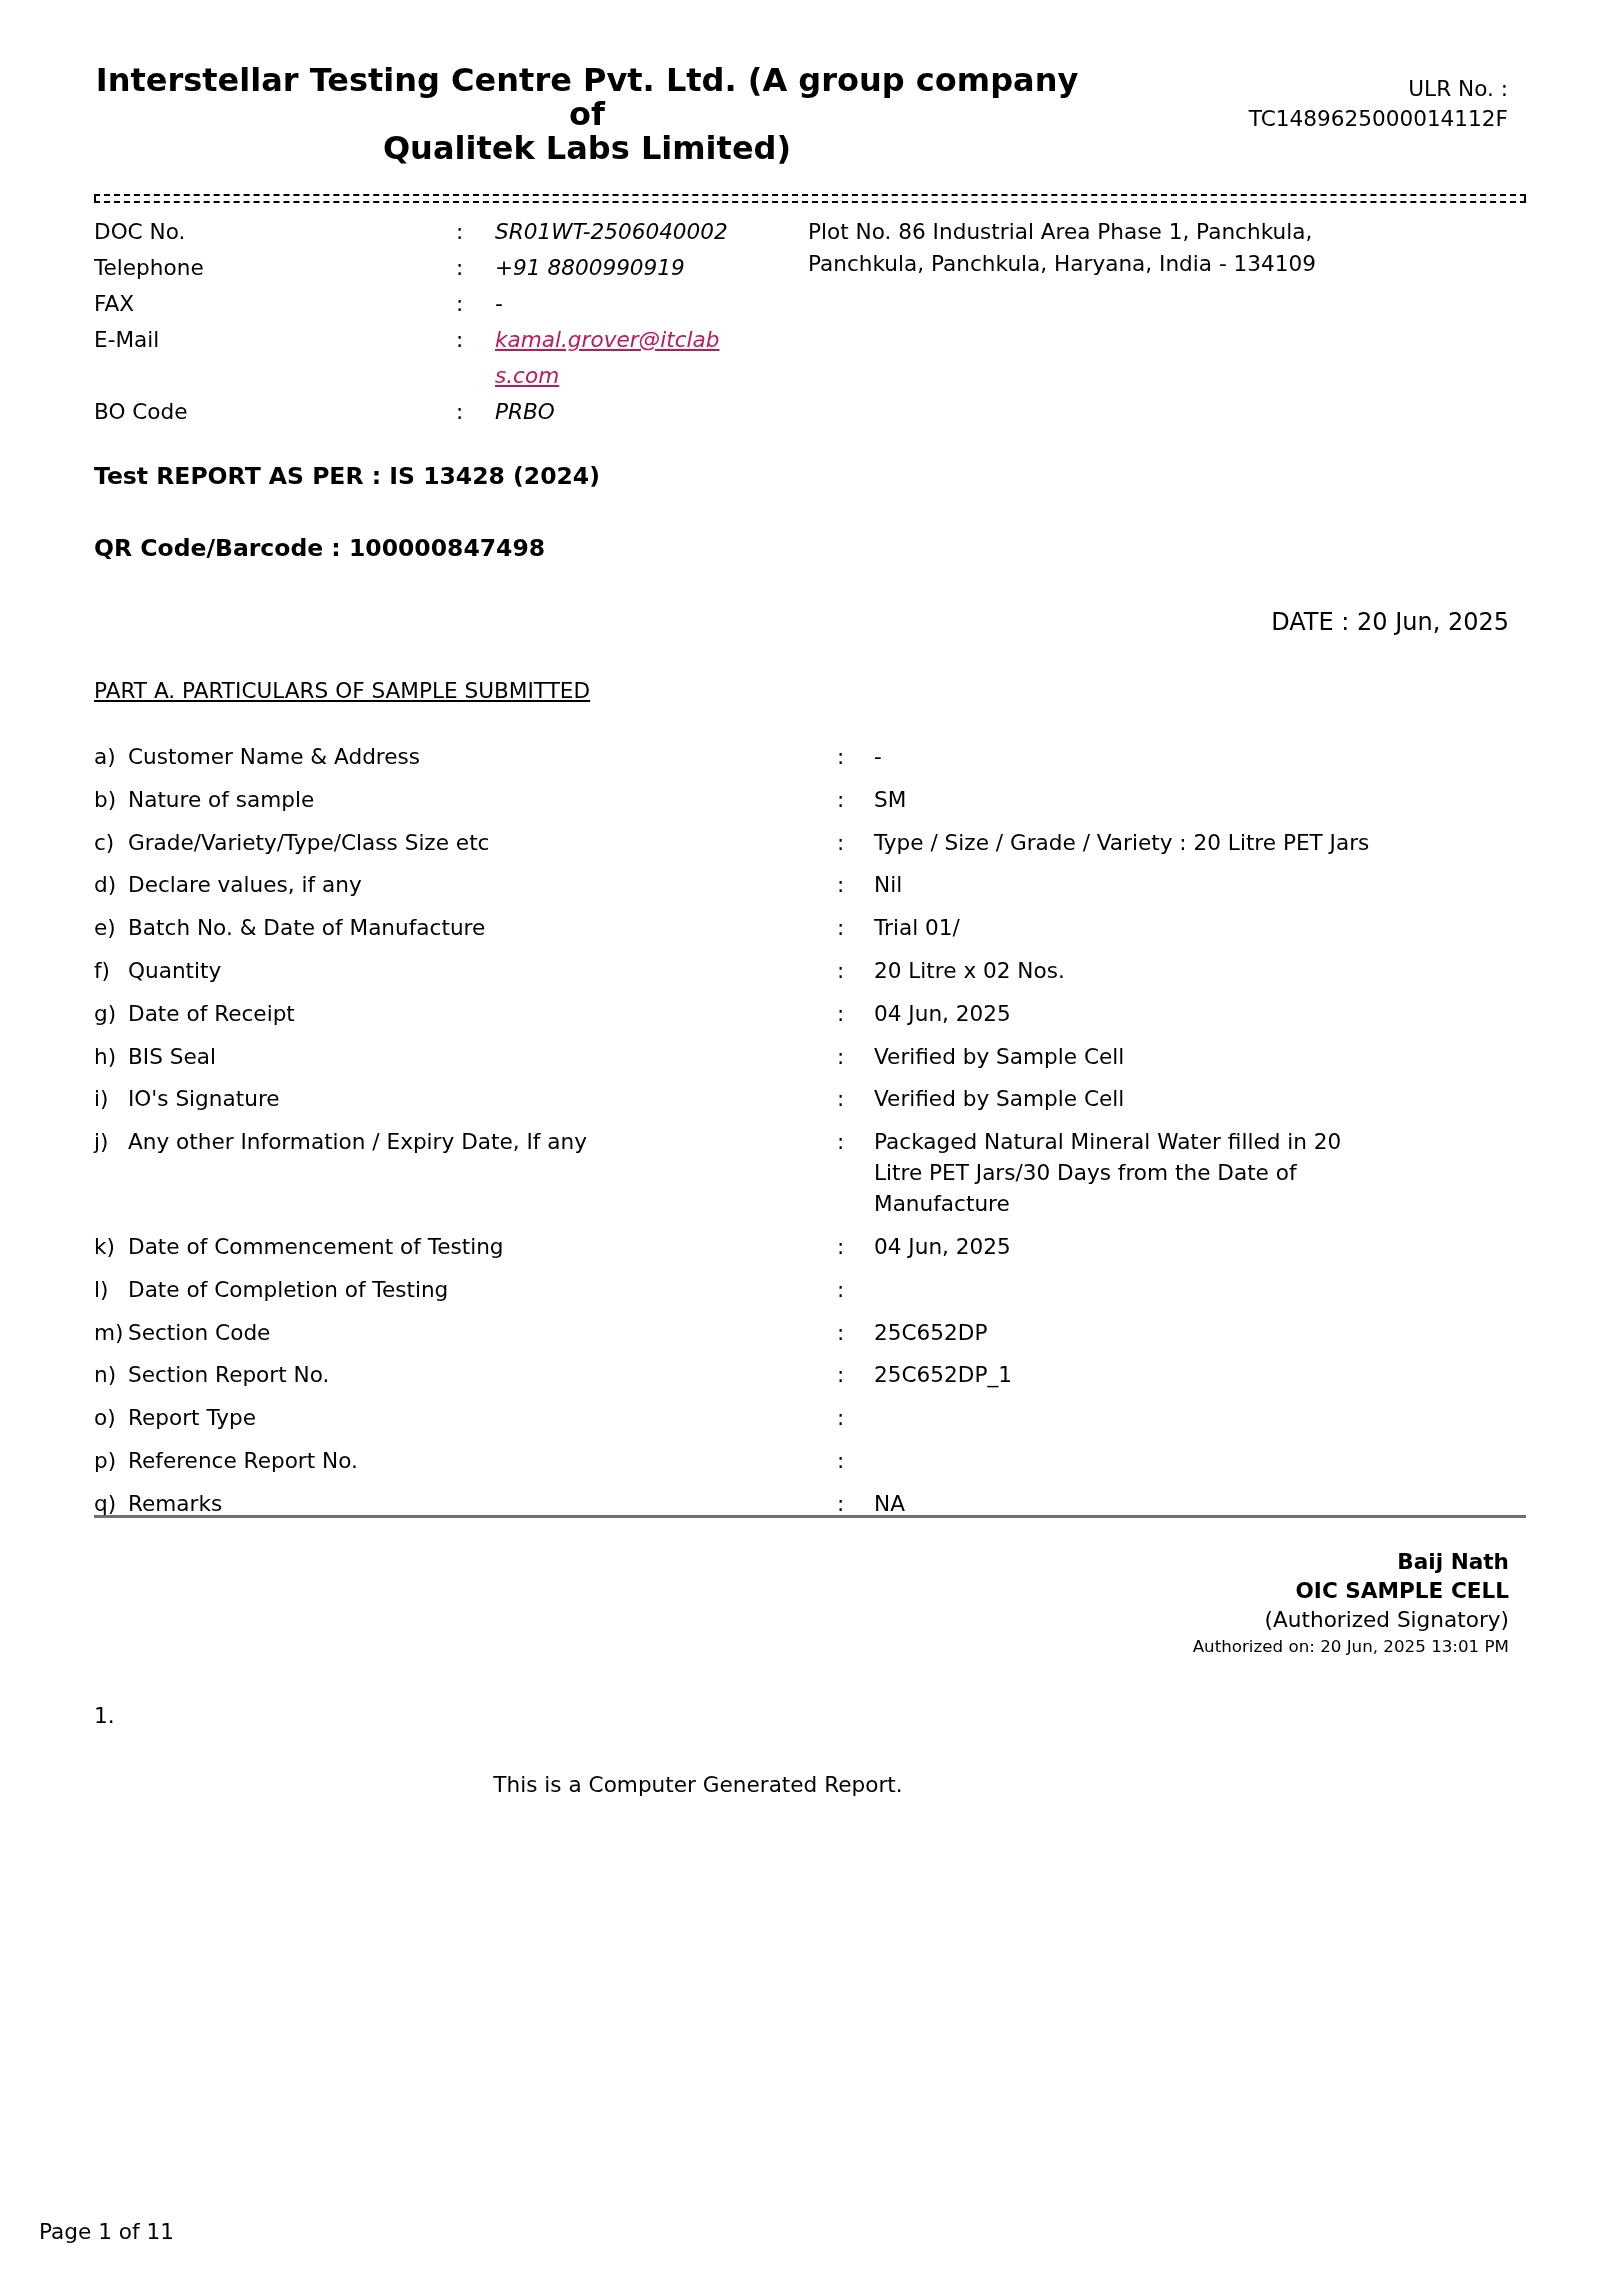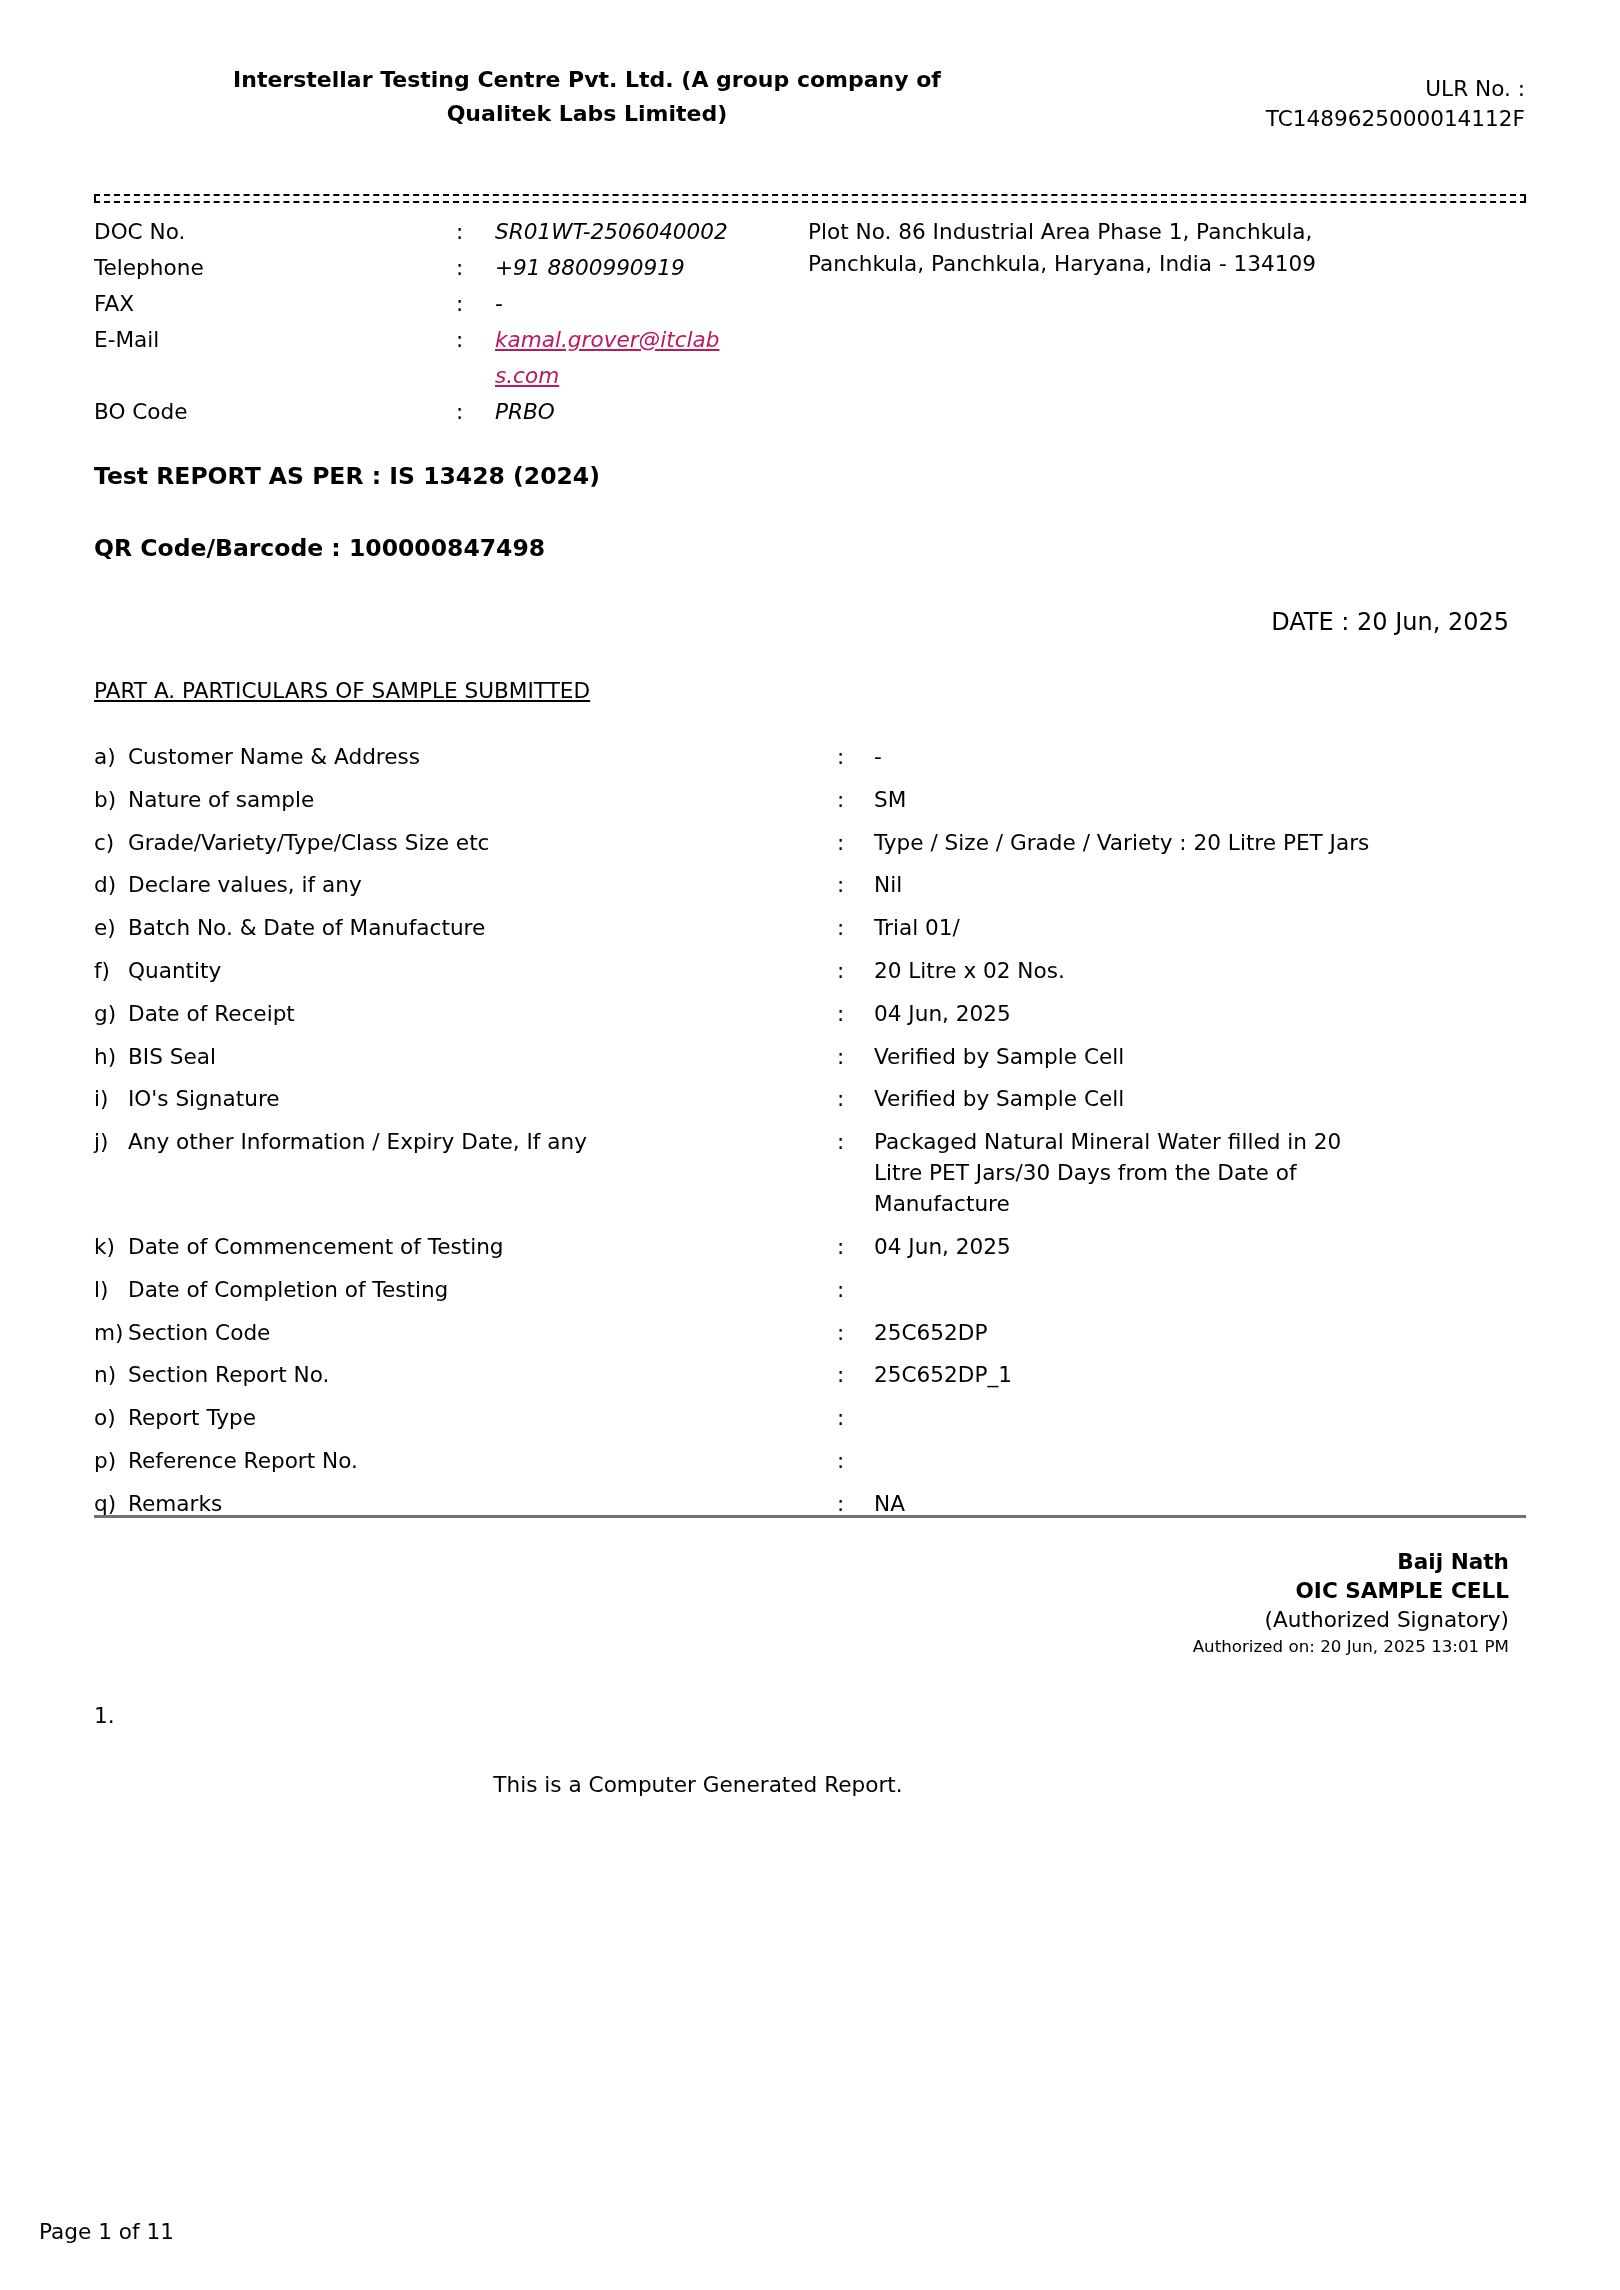--- a/index.html
+++ b/index.html
@@ -7,24 +7,24 @@
     position:relative;
     width:1620px;height:2291px;
     background:#ffffff;
     font-family:"DejaVu Sans","Liberation Sans",sans-serif;
     color:#000;
     overflow:hidden;
   }
   
   .title-block{
     position:absolute;left:94px;top:63px;width:986px;
-    text-align:center;font-weight:bold;font-size:22px;line-height:34px;
+    text-align:center;font-weight:bold;font-size:32px;line-height:34px;
   }
   .ulr-block{
-    position:absolute;right:95px;top:74px;
+    position:absolute;right:112px;top:74px;
     text-align:right;font-size:21.6px;line-height:30px;
   }
   .dashed-rule{
     position:absolute;left:94px;top:194px;width:1432px;height:8.8px;
     border:2px dashed #000;box-sizing:border-box;
   }
   
   .contact-block{position:absolute;left:94px;top:214px;width:647px;font-size:21.6px;}
   .crow{display:grid;grid-template-columns:362px 39px 235px;line-height:36px;}
   .crow .cval{word-break:break-all;font-style:italic;}

